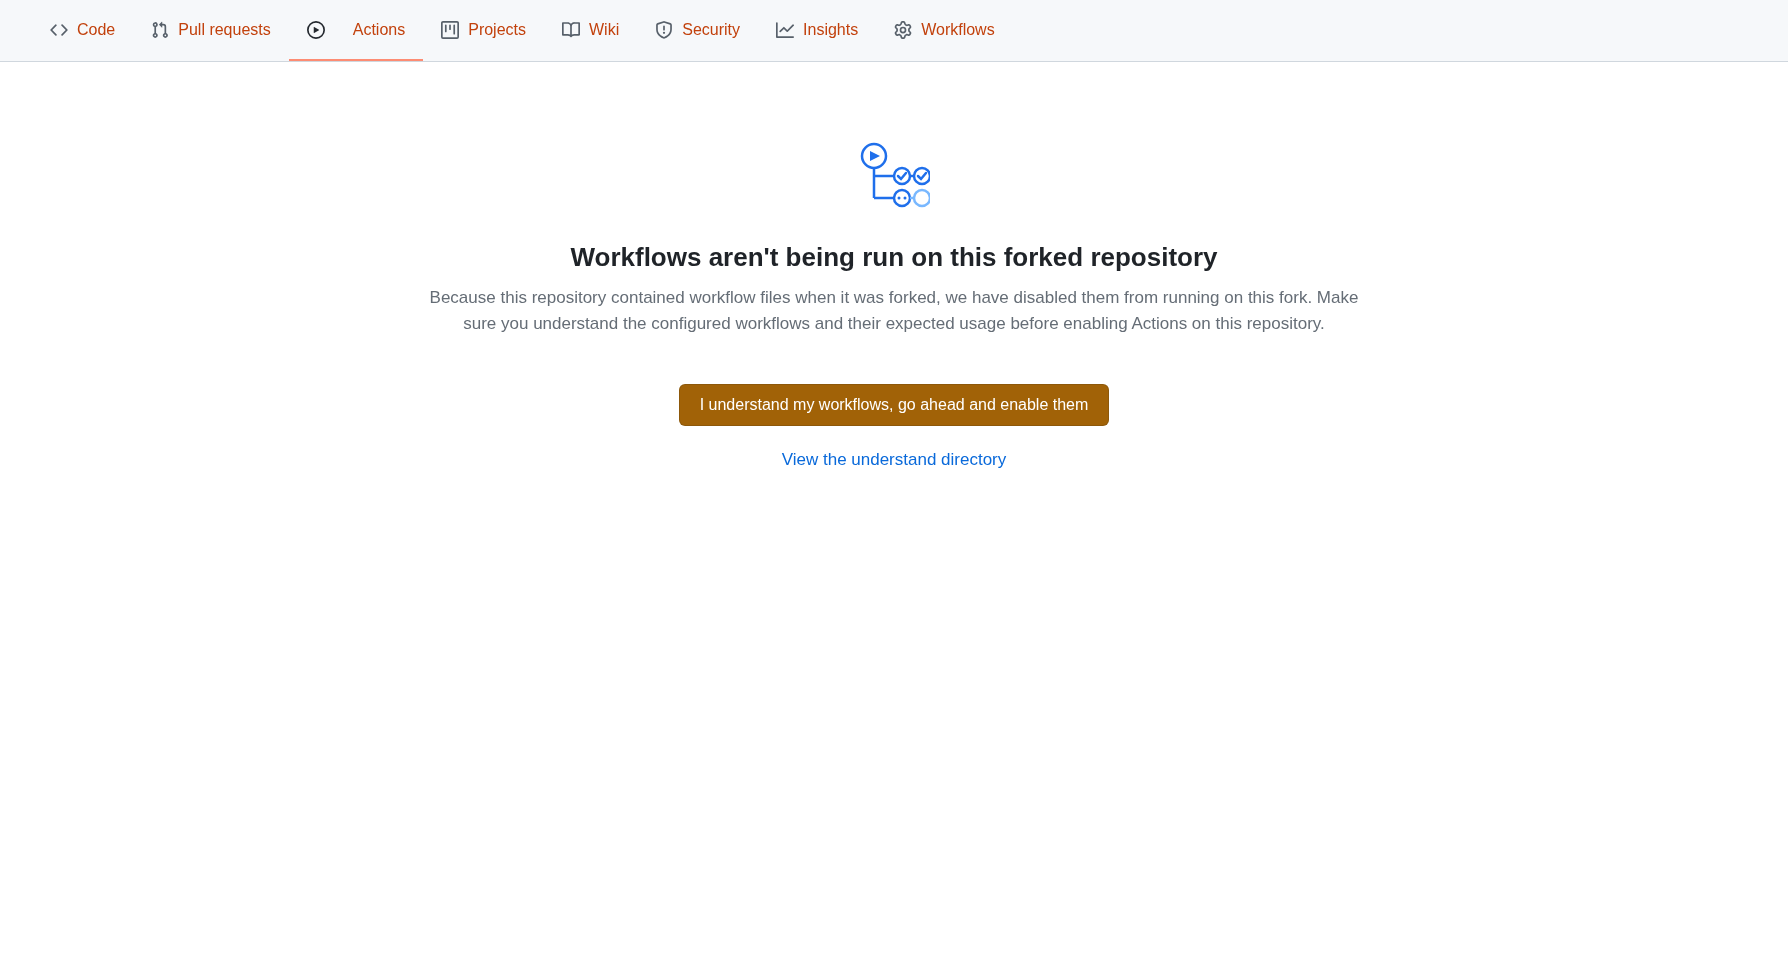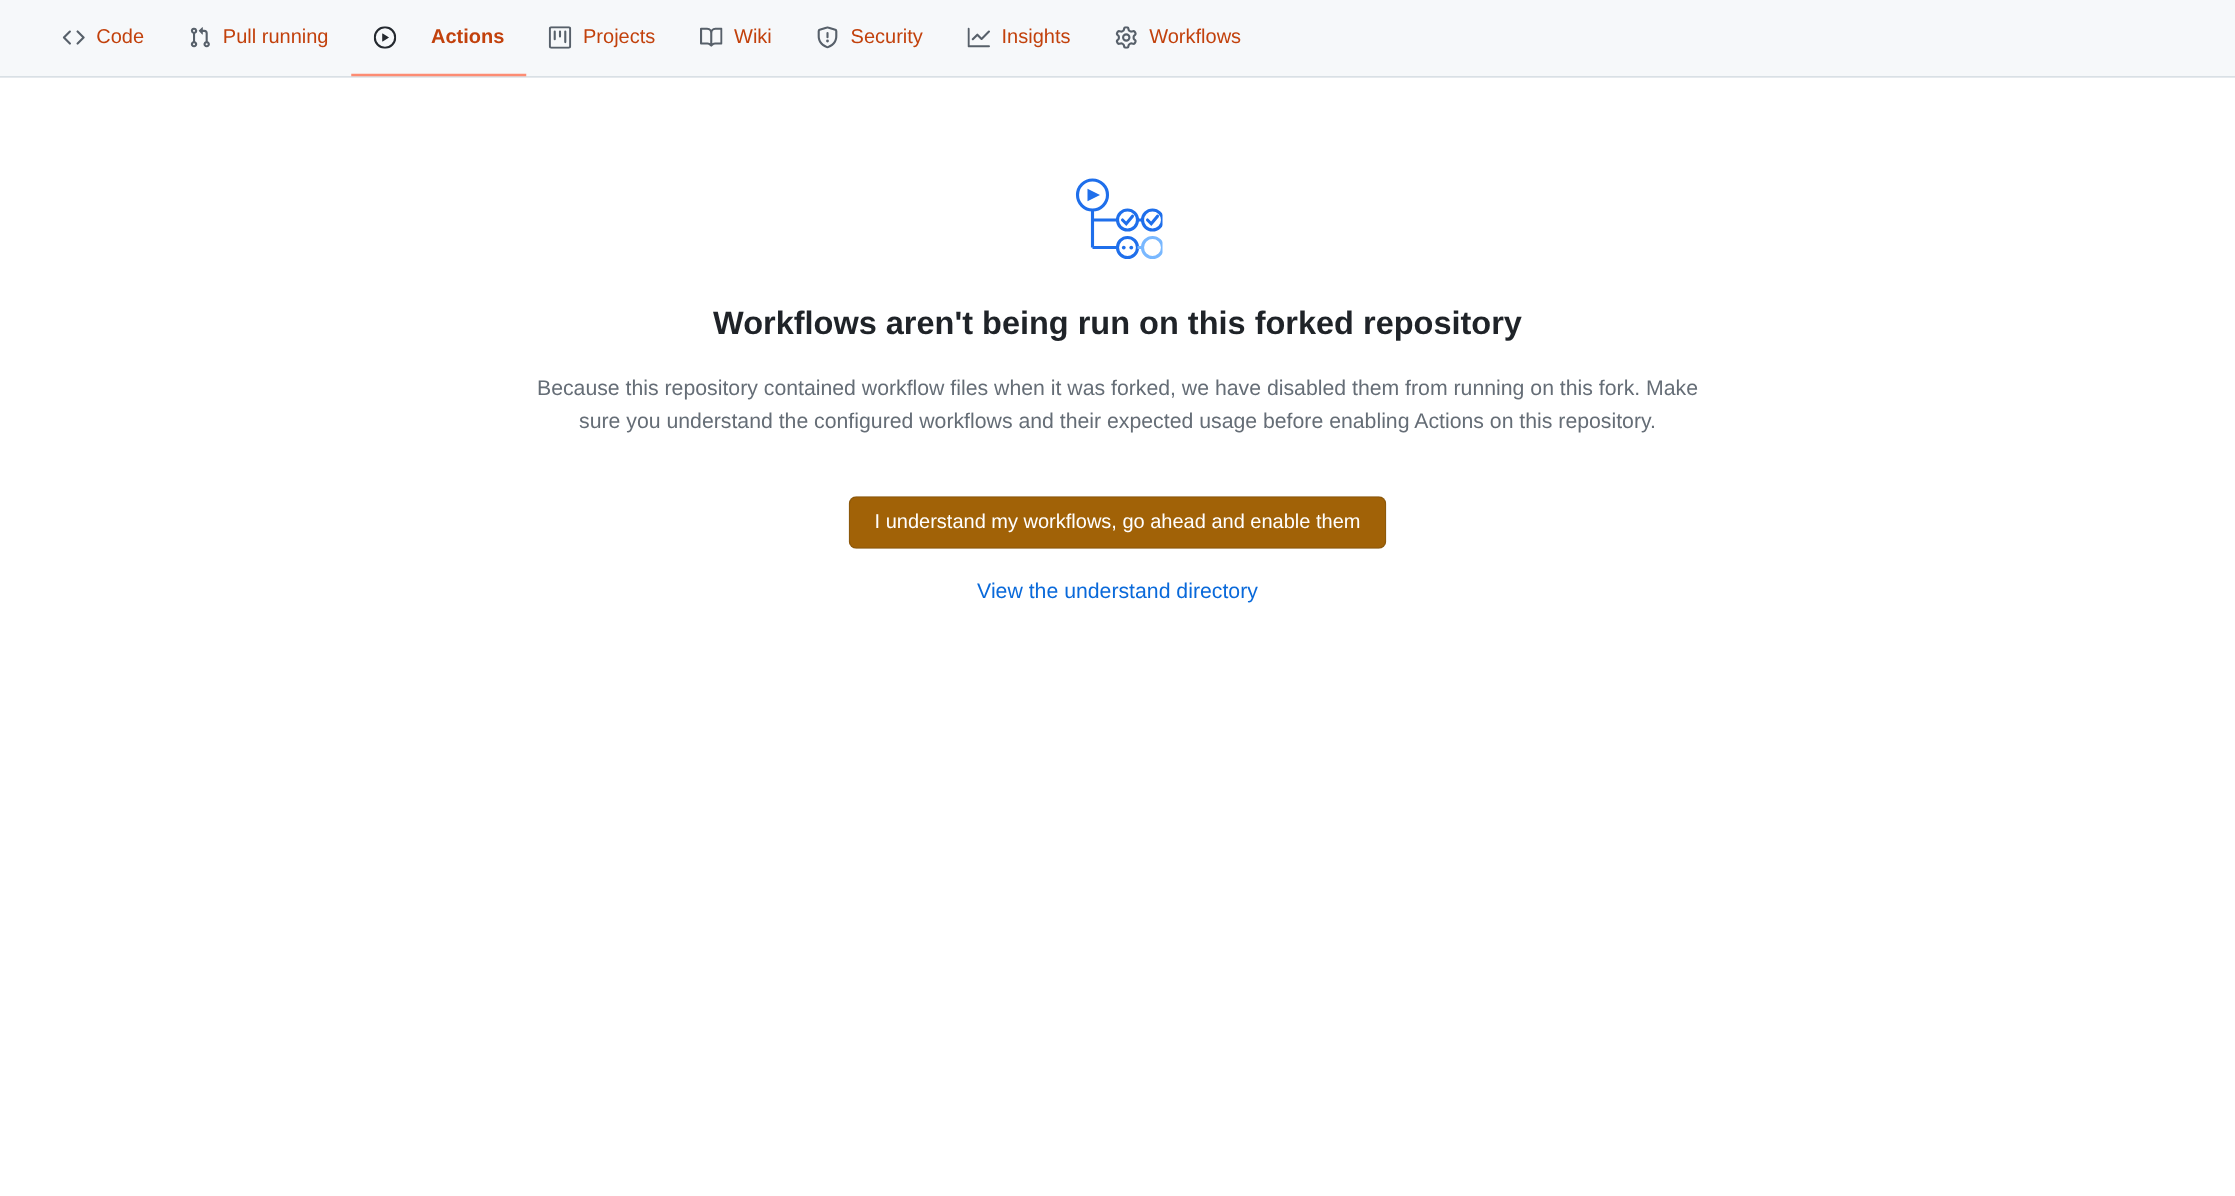--- a/index.html
+++ b/index.html
@@ -25,21 +25,21 @@
       align-items: center;
       padding: 0 18px;
       height: 100%;
       cursor: pointer;
       color: #c2410c;
       font-size: 16px;
       border-bottom: 2px solid transparent;
       gap: 9px;
     }
     .tab-item.active {
-      font-weight: 700;
+      font-weight: 400;
       border-bottom: 2px solid #fd8c73;
       gap: 28px;
     }
     .tab-icon {
       display: inline-flex;
       align-items: center;
       justify-content: center;
       width: 18px;
       height: 18px;
       color: #57606a;
@@ -56,21 +56,21 @@
       flex-direction: column;
       align-items: center;
     }
     .blankslate-image {
       margin-bottom: 24px;
     }
     .blankslate-heading {
       font-size: 26px;
       font-weight: 600;
       color: #1f2328;
-      margin-bottom: 24px;
+      margin-bottom: 12px;
     }
     .blankslate-description {
       font-size: 17px;
       color: #656d76;
       line-height: 1.55;
       max-width: 960px;
       margin-bottom: 46px;
     }
     .btn-primary {
       background-color: #a16207;
@@ -102,21 +102,21 @@
         </svg>
     </span>
     <span>Code</span>
   </a>
   <a class="tab-item">
     <span class="tab-icon">
       <svg width="18" height="18" viewBox="0 0 16 16" fill="currentColor">
           <path d="M1.5 3.25a2.25 2.25 0 1 1 3 2.122v5.256a2.251 2.251 0 1 1-1.5 0V5.372A2.25 2.25 0 0 1 1.5 3.25Zm5.677-.177L9.573.677A.25.25 0 0 1 10 .854V2.5h1A2.5 2.5 0 0 1 13.5 5v5.628a2.251 2.251 0 1 1-1.5 0V5a1 1 0 0 0-1-1h-1v1.646a.25.25 0 0 1-.427.177L7.177 3.427a.25.25 0 0 1 0-.354ZM3.75 2.5a.75.75 0 1 0 0 1.5.75.75 0 0 0 0-1.5Zm0 9.5a.75.75 0 1 0 0 1.5.75.75 0 0 0 0-1.5Zm8.25.75a.75.75 0 1 0 1.5 0 .75.75 0 0 0-1.5 0Z"></path>
         </svg>
     </span>
-    <span>Pull running</span>
+    <span>Pull requests</span>
   </a>
   <a class="tab-item active">
     <span class="tab-icon">
       <svg width="18" height="18" viewBox="0 0 16 16" fill="currentColor">
           <path d="M8 0a8 8 0 1 1 0 16A8 8 0 0 1 8 0ZM1.5 8a6.5 6.5 0 1 0 13 0 6.5 6.5 0 0 0-13 0Zm4.879-2.773 4.264 2.559a.25.25 0 0 1 0 .428l-4.264 2.559A.25.25 0 0 1 6 10.559V5.442a.25.25 0 0 1 .379-.215Z"></path>
         </svg>
     </span>
     <span>Actions</span>
   </a>
   <a class="tab-item">

